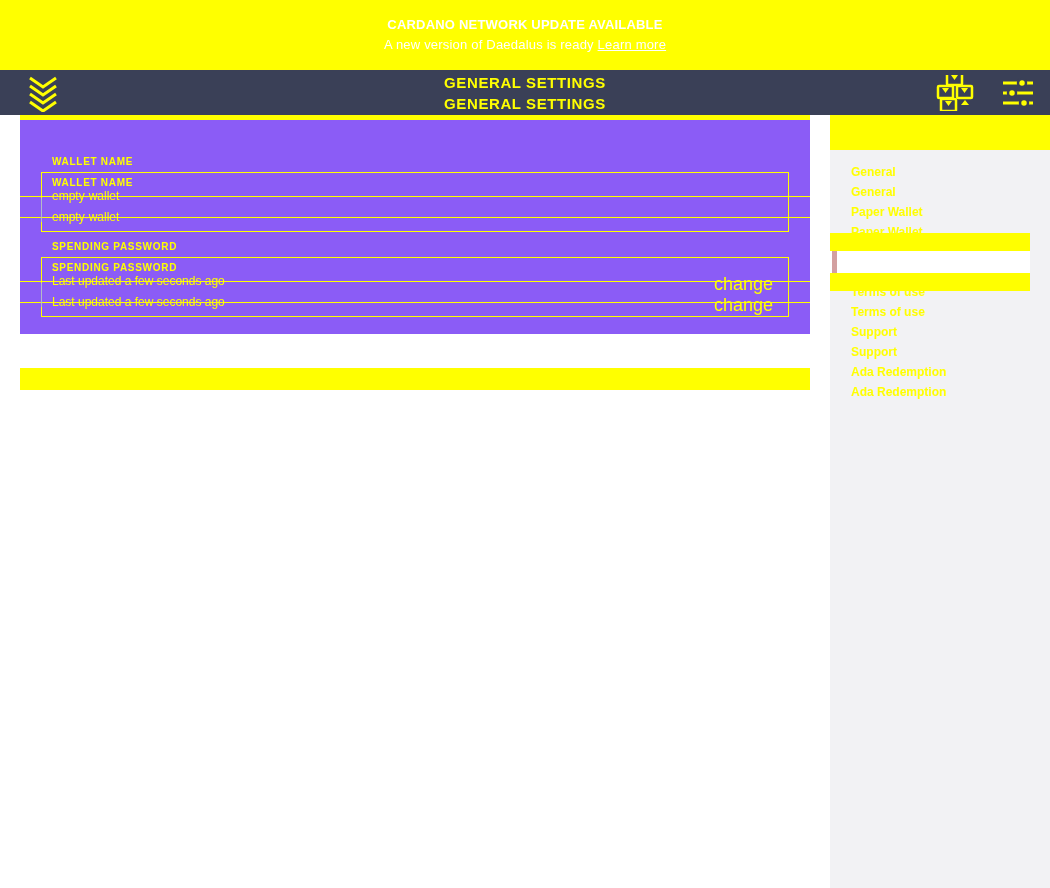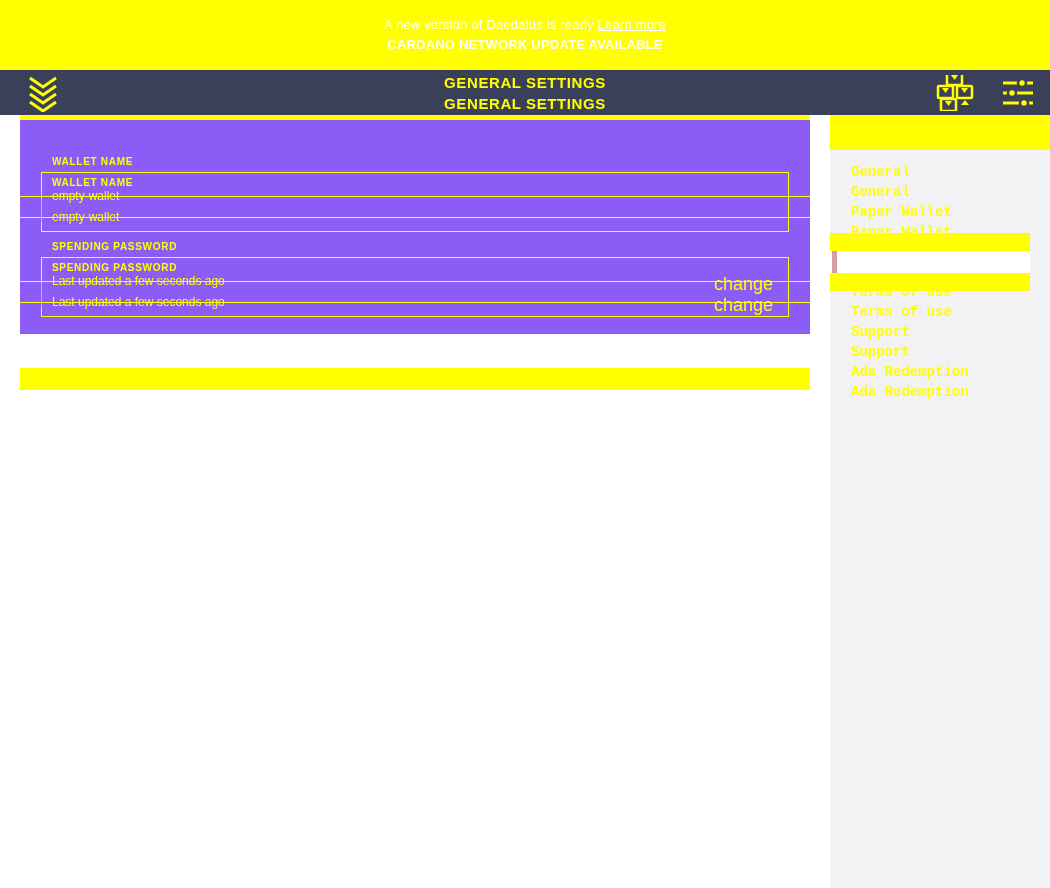--- a/index.html
+++ b/index.html
@@ -185,26 +185,25 @@
 
   .menu-item {
     position: relative;
     height: 20px;
     display: flex;
     align-items: center;
   }
   .menu-item span {
     position: absolute;
     left: 21px;
-    font-size: 14px;
+    font-size: 12px;
     font-weight: bold;
     color: #ffff00;
     white-space: nowrap;
     line-height: 20px;
-    font-family: Liberation Mono, monospace;
   }
 
   
   .menu-overlay {
     position: absolute;
     left: 830px;
     width: 200px;
     height: 18px;
     background: #ffff00;
   }
@@ -223,25 +222,25 @@
     width: 5px; height: 22px;
     background: #d3a0a0;
   }
 </style>
 </head>
 <body>
 
 <div class="app">
 
   <div class="news-banner">
+    <div class="news-line">CARDANO NETWORK UPDATE AVAILABLE</div>
     <div class="news-line news-line-2">
       <span>A new version of Daedalus is ready</span>
       <span class="news-link">Learn more</span>
     </div>
-    <div class="news-line">CARDANO NETWORK UPDATE AVAILABLE</div>
   </div>
 
   <div class="topbar">
 
     <div class="logo">
       <svg width="38" height="38" viewBox="0 0 38 38">
         <g fill="none" stroke="#ffff00" stroke-width="3">
           <polyline points="6,4 19,13 32,4"></polyline>
           <polyline points="6,12 19,21 32,12"></polyline>
           <polyline points="6,20 19,29 32,20"></polyline>

